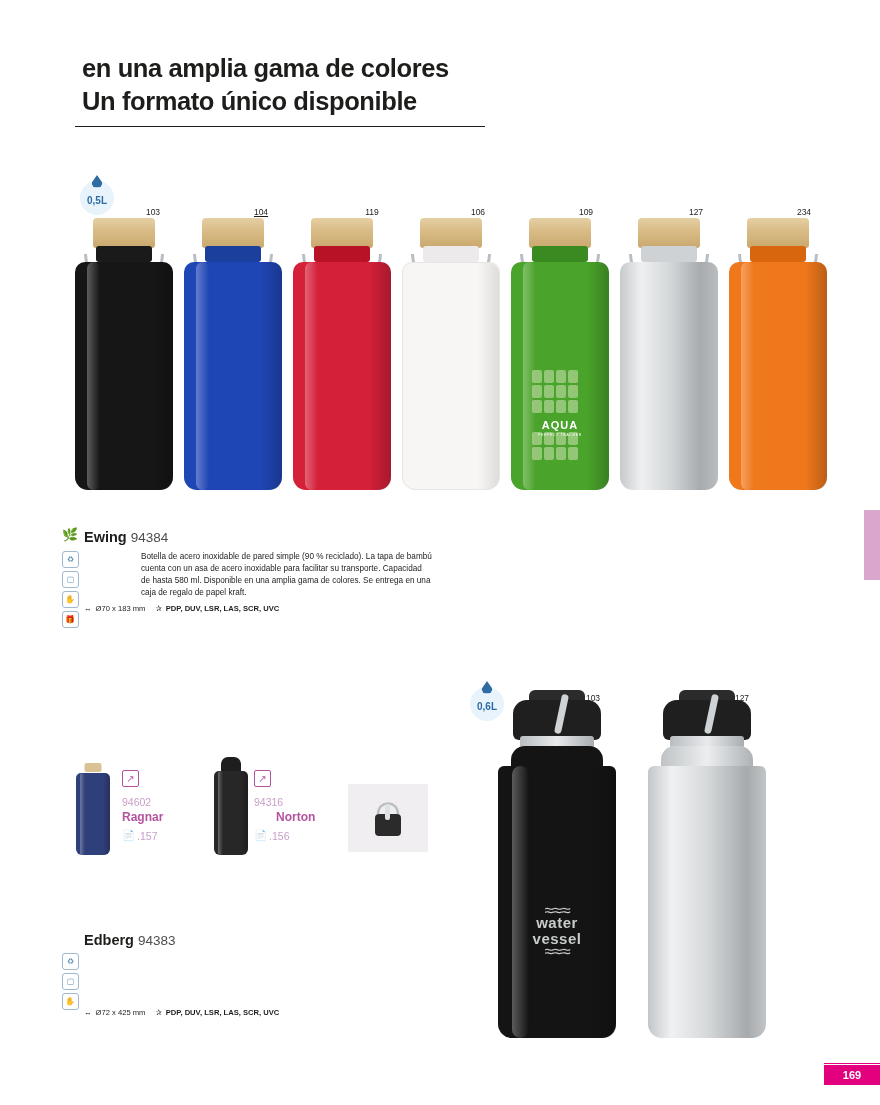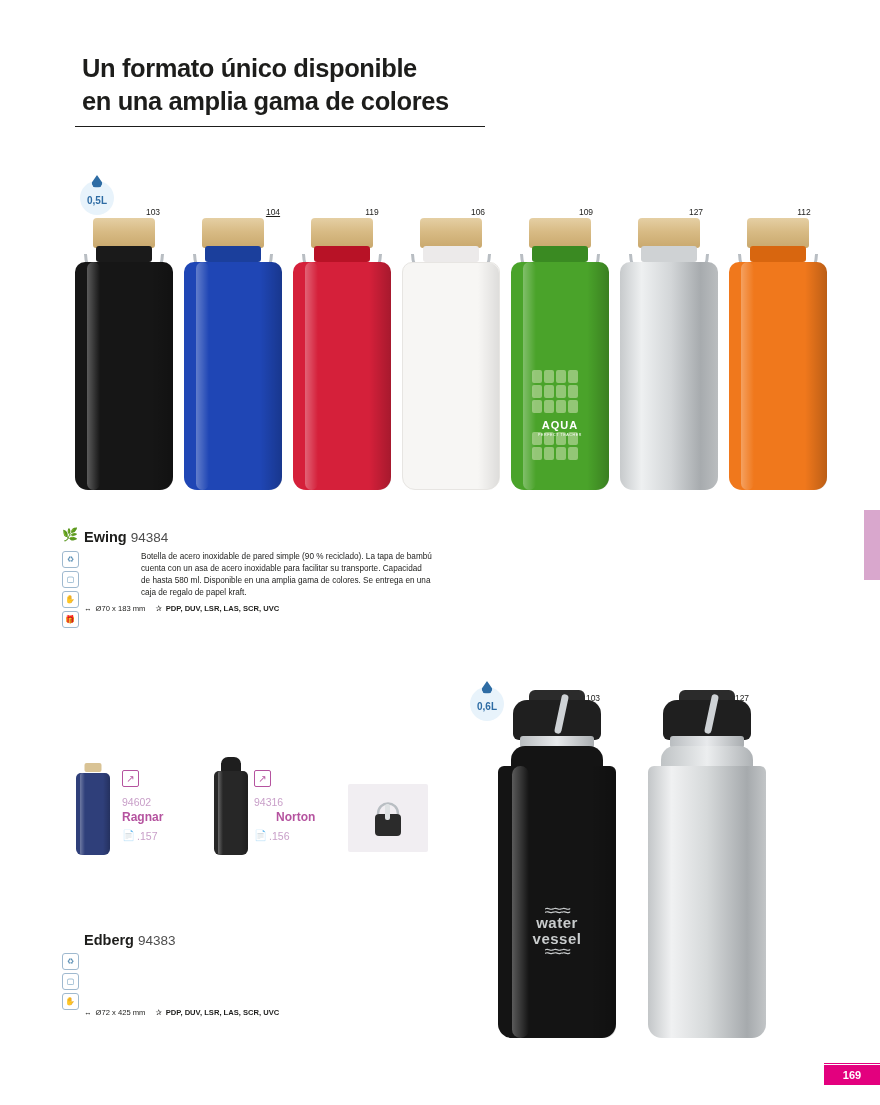--- a/index.html
+++ b/index.html
@@ -141,37 +141,37 @@
     color:#fff;font-size:11px;font-weight:bold;display:flex;align-items:center;justify-content:center;
   }
   .pg-line{position:absolute;right:0;bottom:41px;width:56px;height:1px;background:#e3007e;}
 </style>
 </head>
 <body>
 
 <div class="page">
 
   <div class="headline">
+    <span>en una amplia gama de colores</span>
     <span>Un formato único disponible</span>
-    <span>en una amplia gama de colores</span>
   </div>
   <div class="rule"></div>
 
   <div class="cap-badge" style="left:80px;top:181px;">
     <div class="drop"></div>
     <div class="txt">0,5L</div>
   </div>
 
   <div class="codes" style="left:133px;top:207px;width:40px;">103</div>
-  <div class="codes" style="left:253px;top:207px;width:40px;text-decoration:underline;">104</div>
+  <div class="codes" style="left:241px;top:207px;width:40px;text-decoration:underline;">104</div>
   <div class="codes" style="left:352px;top:207px;width:40px;">119</div>
   <div class="codes" style="left:458px;top:207px;width:40px;">106</div>
   <div class="codes" style="left:566px;top:207px;width:40px;">109</div>
   <div class="codes" style="left:676px;top:207px;width:40px;">127</div>
-  <div class="codes" style="left:784px;top:207px;width:40px;">112</div>
+  <div class="codes" style="left:784px;top:207px;width:40px;">234</div>
 
   <div class="bottle" style="left:75px;top:218px;width:98px;height:272px;">
     <div class="b-handle" style="top:36px;width:74px;height:30px;"></div>
     <div class="b-cap" style="top:0;width:62px;height:30px;"></div>
     <div class="b-collar" style="top:28px;width:56px;height:16px;background:#1a1a1a;"></div>
     <div class="b-body" style="height:228px;background:#161616;">
       <div class="gloss"></div>
       <div class="shade"></div>
     </div>
   </div>

